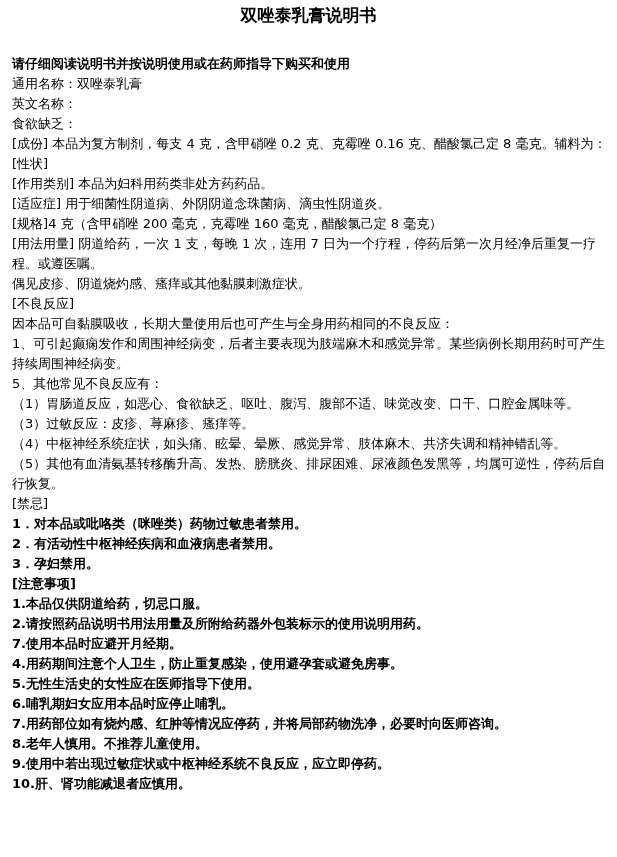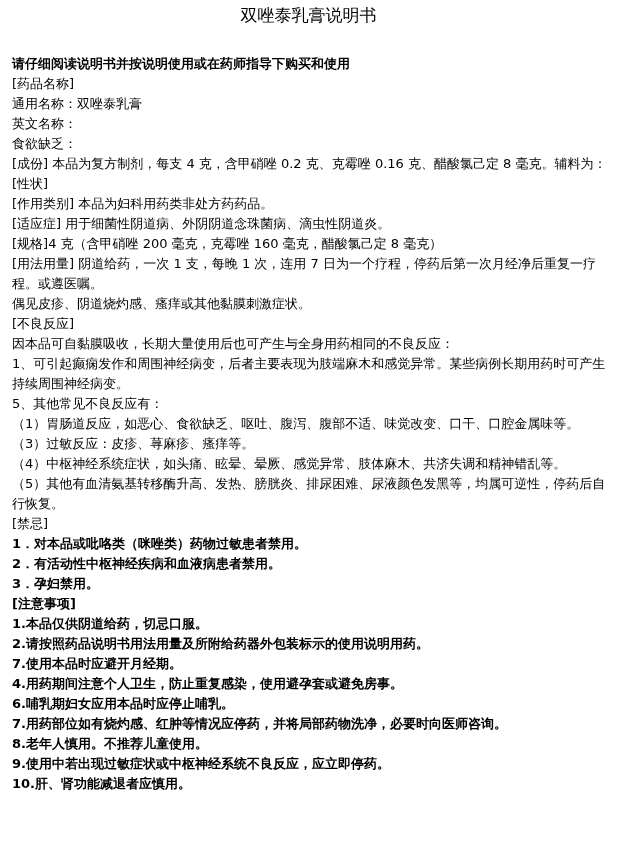--- a/index.html
+++ b/index.html
@@ -1,31 +1,30 @@
 <!DOCTYPE html>
 <html><head>
 <meta charset="utf-8">
 <style>
   html, body { margin: 0; padding: 0; background: #ffffff; }
   body { width: 617px; height: 857px; overflow: hidden; font-family: "DejaVu Sans", "Liberation Sans", sans-serif; color: #000; }
-  .title { text-align: center; font-weight: normal; font-size: 17px; line-height: 22px; margin-top: 4px; height: 22px; }
+  .title { text-align: center; font-weight: bold; font-size: 17px; line-height: 22px; margin-top: 4px; height: 22px; }
   .content { position: absolute; top: 54px; left: 12px; width: 600px; font-size: 13px; line-height: 20px; }
   .line { white-space: normal; }
   .bold { font-weight: bold; }
   .hdr { }
   .para { }
 </style>
 </head>
 <body>
 
 <div class="title">双唑泰乳膏说明书</div>
 
 <div class="content">
   <div class="line bold">请仔细阅读说明书并按说明使用或在药师指导下购买和使用</div>
-  <div class="line hdr">[药品名称]</div>
   <div class="line">通用名称：双唑泰乳膏</div>
   <div class="line">英文名称：</div>
   <div class="line">食欲缺乏：</div>
   <div class="para">[成份] 本品为复方制剂，每支 4 克，含甲硝唑 0.2 克、克霉唑 0.16 克、醋酸氯己定 8 毫克。辅料为：</div>
   <div class="line hdr">[性状]</div>
   <div class="line">[作用类别] 本品为妇科用药类非处方药药品。</div>
   <div class="line">[适应症] 用于细菌性阴道病、外阴阴道念珠菌病、滴虫性阴道炎。</div>
   <div class="line">[规格]4 克（含甲硝唑 200 毫克，克霉唑 160 毫克，醋酸氯己定 8 毫克）</div>
   <div class="para">[用法用量] 阴道给药，一次 1 支，每晚 1 次，连用 7 日为一个疗程，停药后第一次月经净后重复一疗程。或遵医嘱。</div>
   <div class="line">偶见皮疹、阴道烧灼感、瘙痒或其他黏膜刺激症状。</div>
@@ -39,18 +38,19 @@
   <div class="para">（5）其他有血清氨基转移酶升高、发热、膀胱炎、排尿困难、尿液颜色发黑等，均属可逆性，停药后自行恢复。</div>
   <div class="line hdr">[禁忌]</div>
   <div class="line bold">1．对本品或吡咯类（咪唑类）药物过敏患者禁用。</div>
   <div class="line bold">2．有活动性中枢神经疾病和血液病患者禁用。</div>
   <div class="line bold">3．孕妇禁用。</div>
   <div class="line hdr bold">[注意事项]</div>
   <div class="line bold">1.本品仅供阴道给药，切忌口服。</div>
   <div class="line bold">2.请按照药品说明书用法用量及所附给药器外包装标示的使用说明用药。</div>
   <div class="line bold">7.使用本品时应避开月经期。</div>
   <div class="line bold">4.用药期间注意个人卫生，防止重复感染，使用避孕套或避免房事。</div>
+  <div class="line bold">5.无性生活史的女性应在医师指导下使用。</div>
   <div class="line bold">6.哺乳期妇女应用本品时应停止哺乳。</div>
   <div class="line bold">7.用药部位如有烧灼感、红肿等情况应停药，并将局部药物洗净，必要时向医师咨询。</div>
   <div class="line bold">8.老年人慎用。不推荐儿童使用。</div>
   <div class="line bold">9.使用中若出现过敏症状或中枢神经系统不良反应，应立即停药。</div>
   <div class="line bold">10.肝、肾功能减退者应慎用。</div>
 </div>
 
 </body></html>

